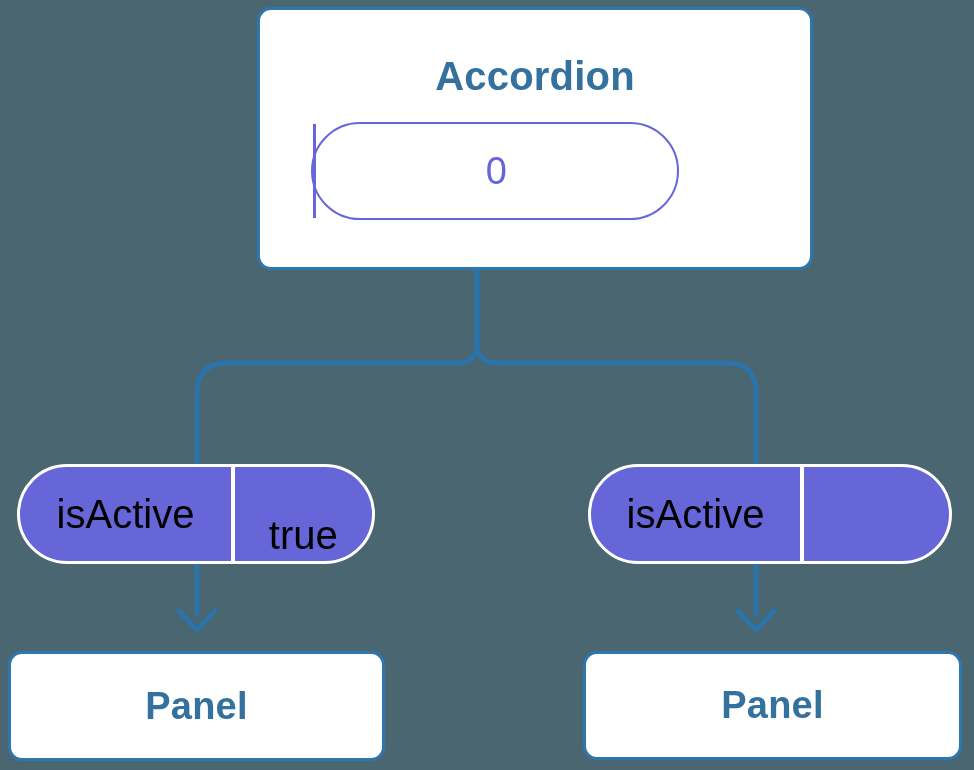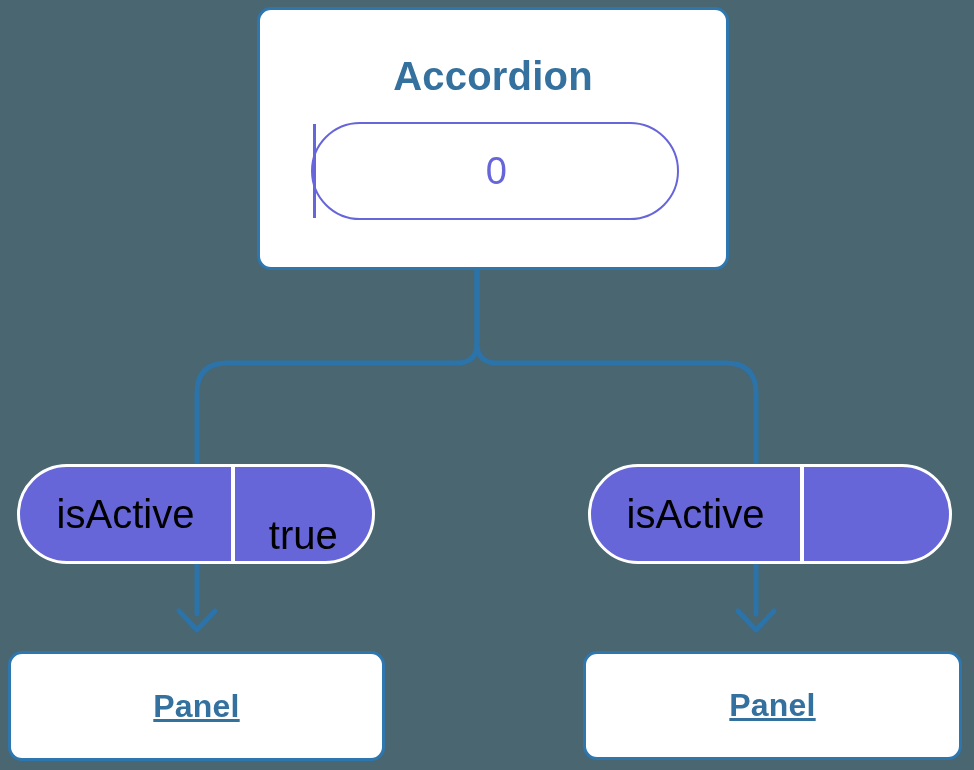--- a/index.html
+++ b/index.html
@@ -22,21 +22,21 @@
     border:3px solid #2E76AE;
     border-radius:14px;
     z-index:2;
   }
   .card-title{
     color:#35719E;
     font-weight:600;
     text-align:center;
     letter-spacing:0.2px;
   }
-  .accordion-card{left:257px;top:7px;width:472px;height:263px;}
+  .accordion-card{left:257px;top:7px;width:556px;height:263px;}
   .accordion-card .card-title{
     position:absolute;left:0;right:0;top:44px;
     font-size:40px;line-height:1.1;
   }
 
   
   .state-pill{
     position:absolute;left:51px;top:112px;
     width:368px;height:98px;
     border:2.5px solid #6765DA;
@@ -69,21 +69,21 @@
   .prop-pill-left .seg-name{width:211px;}
   .prop-pill-left .seg-value{flex:1;margin-top:43px;}
   .prop-pill-right{left:588px;top:464px;width:364px;}
   .prop-pill-right .seg-name{width:209px;}
   .prop-pill-right .seg-value{flex:1;}
 
   
   .panel-card{
     display:flex;align-items:center;justify-content:center;
   }
-  .panel-card .card-title{font-size:32px;text-decoration:underline;}
+  .panel-card .card-title{font-size:38px;}
   .panel-left{left:8px;top:651px;width:377px;height:110px;}
   .panel-right{left:583px;top:651px;width:379px;height:109px;}
 </style>
 </head>
 <body>
 
 <div class="canvas">
 
   <svg class="connectors" width="974" height="770" viewBox="0 0 974 770">
     <g fill="none" stroke="#2B73A8" stroke-width="5" stroke-linecap="round" stroke-linejoin="round">

